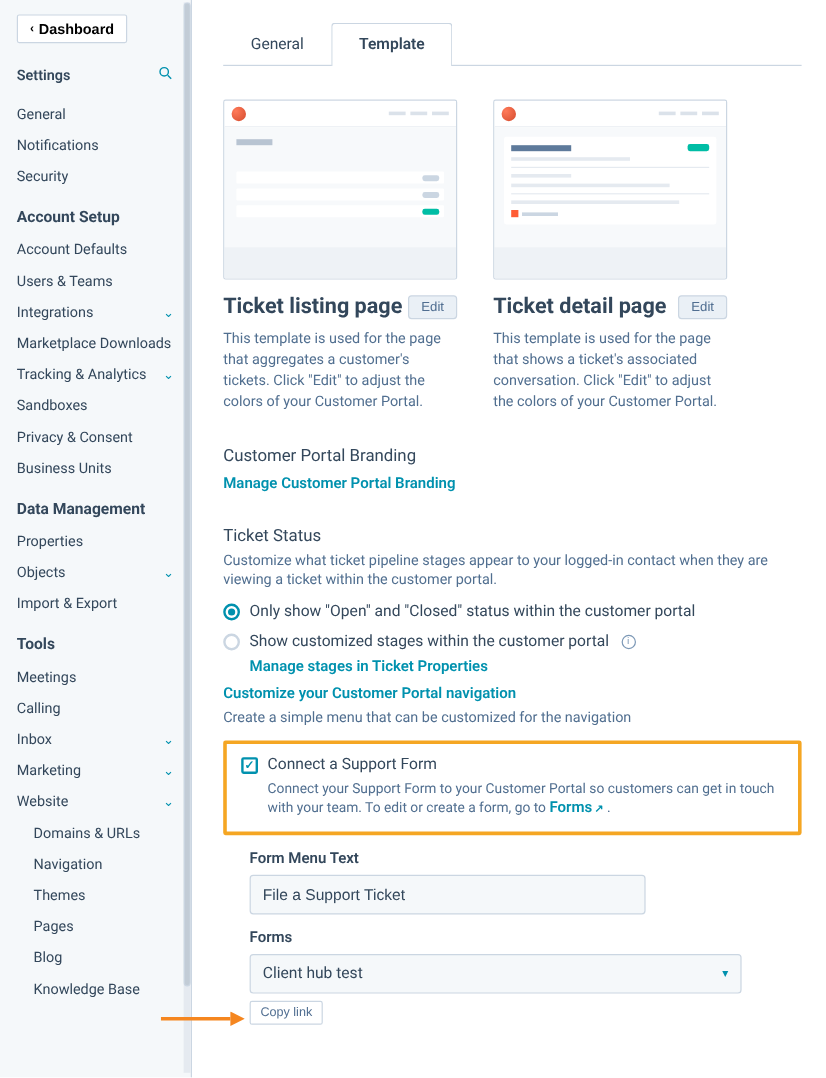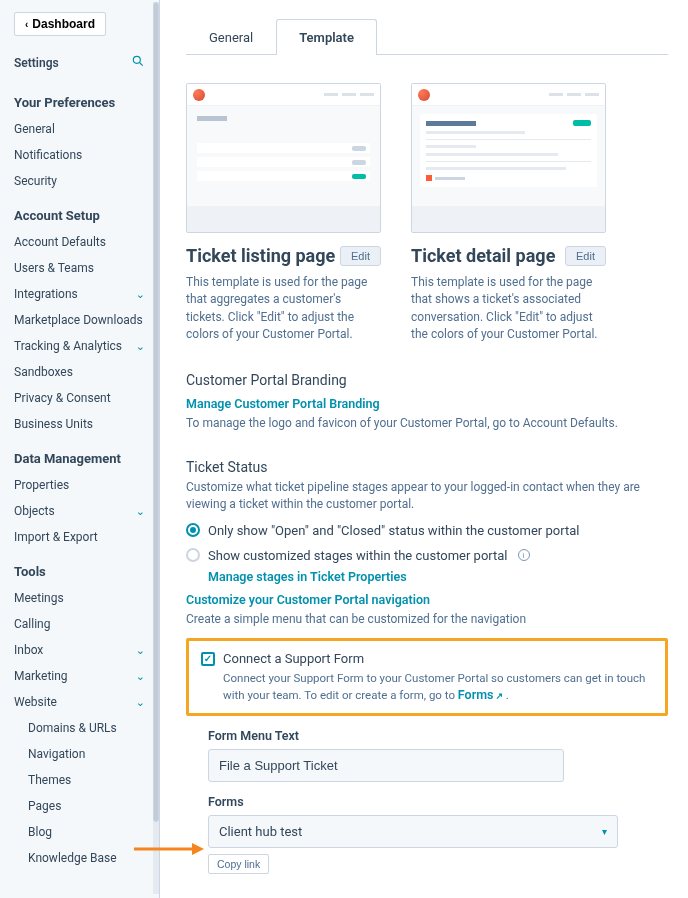--- a/index.html
+++ b/index.html
@@ -66,21 +66,21 @@
 .highlight-box { border: 3px solid #f5a623; padding: 10px 12px; margin-top: 10px; border-radius: 2px; }
 .check-row { display: flex; align-items: flex-start; gap: 8px; }
 .checkbox { width: 14px; height: 14px; border: 2px solid #0091ae; border-radius: 2px; display: inline-flex; align-items: center; justify-content: center; flex-shrink: 0; margin-top: 1px; }
 .checkbox .mark { color: #0091ae; font-size: 10px; font-weight: bold; }
 .check-content .ttl { font-size: 13px; }
 .check-content .desc { font-size: 11.5px; color: #516f90; margin-top: 4px; line-height: 1.4; }
 .ext-icon { font-size: 9px; margin-left: 2px; }
 
 .form-block { margin-left: 22px; margin-top: 12px; }
 .form-label { font-size: 12.5px; font-weight: 600; margin-bottom: 6px; }
-.text-input { width: 356px; border: 1px solid #cbd6e2; border-radius: 3px; padding: 8px 10px; font-size: 13px; color: #33475b; background: #f5f8fa; }
+.text-input { width: 330px; border: 1px solid #cbd6e2; border-radius: 3px; padding: 8px 10px; font-size: 13px; color: #33475b; background: #f5f8fa; }
 .select-input { width: 410px; border: 1px solid #cbd6e2; border-radius: 3px; padding: 8px 10px; font-size: 13px; color: #33475b; background: #f5f8fa; display: flex; justify-content: space-between; align-items: center; cursor: pointer; }
 .select-input .caret { color: #0091ae; font-size: 10px; }
 .copy-btn { border: 1px solid #cbd6e2; background: #fff; font-size: 10.5px; padding: 3px 8px; margin-top: 6px; cursor: pointer; color: #506e91; border-radius: 2px; }
 
 .arrow { position: absolute; left: 134px; top: 843px; width: 70px; height: 12px; pointer-events: none; }
 .arrow svg { width: 100%; height: 100%; }
 </style>
 </head>
 <body>
 
@@ -93,21 +93,20 @@
     <span class="lbl">Settings</span>
     <span class="search-icon">
       <svg viewBox="0 0 24 24">
           <circle cx="10" cy="10" r="6"></circle>
           <line x1="15" y1="15" x2="20" y2="20"></line>
         </svg>
     </span>
   </div>
 
   <div id="sb-groups">
-      <div class="sb-heading">Your Preferences</div>
       <div class="sb-item">
         <span>General</span>
       </div>
       <div class="sb-item">
         <span>Notifications</span>
       </div>
       <div class="sb-item">
         <span>Security</span>
       </div>
       <div class="sb-heading">Account Setup</div>
@@ -254,21 +253,20 @@
         <button class="btn-small">Edit</button>
       </div>
       <div class="card-desc">This template is used for the page that shows a ticket's associated conversation. Click "Edit" to adjust the colors of your Customer Portal.</div>
     </div>
   </div>
 
   <div class="section-h">Customer Portal Branding</div>
   <div style="margin-top:8px;">
     <span class="link">Manage Customer Portal Branding</span>
   </div>
-  <div class="subtext">To manage the logo and favicon of your Customer Portal, go to Account Defaults.</div>
 
   <div class="section-h">Ticket Status</div>
   <div class="subtext">Customize what ticket pipeline stages appear to your logged-in contact when they are viewing a ticket within the customer portal.</div>
   <div class="radio-row">
     <span class="radio">
         <span class="dot"></span>
       </span>
     <span>Only show "Open" and "Closed" status within the customer portal</span>
   </div>
   <div class="radio-row">

